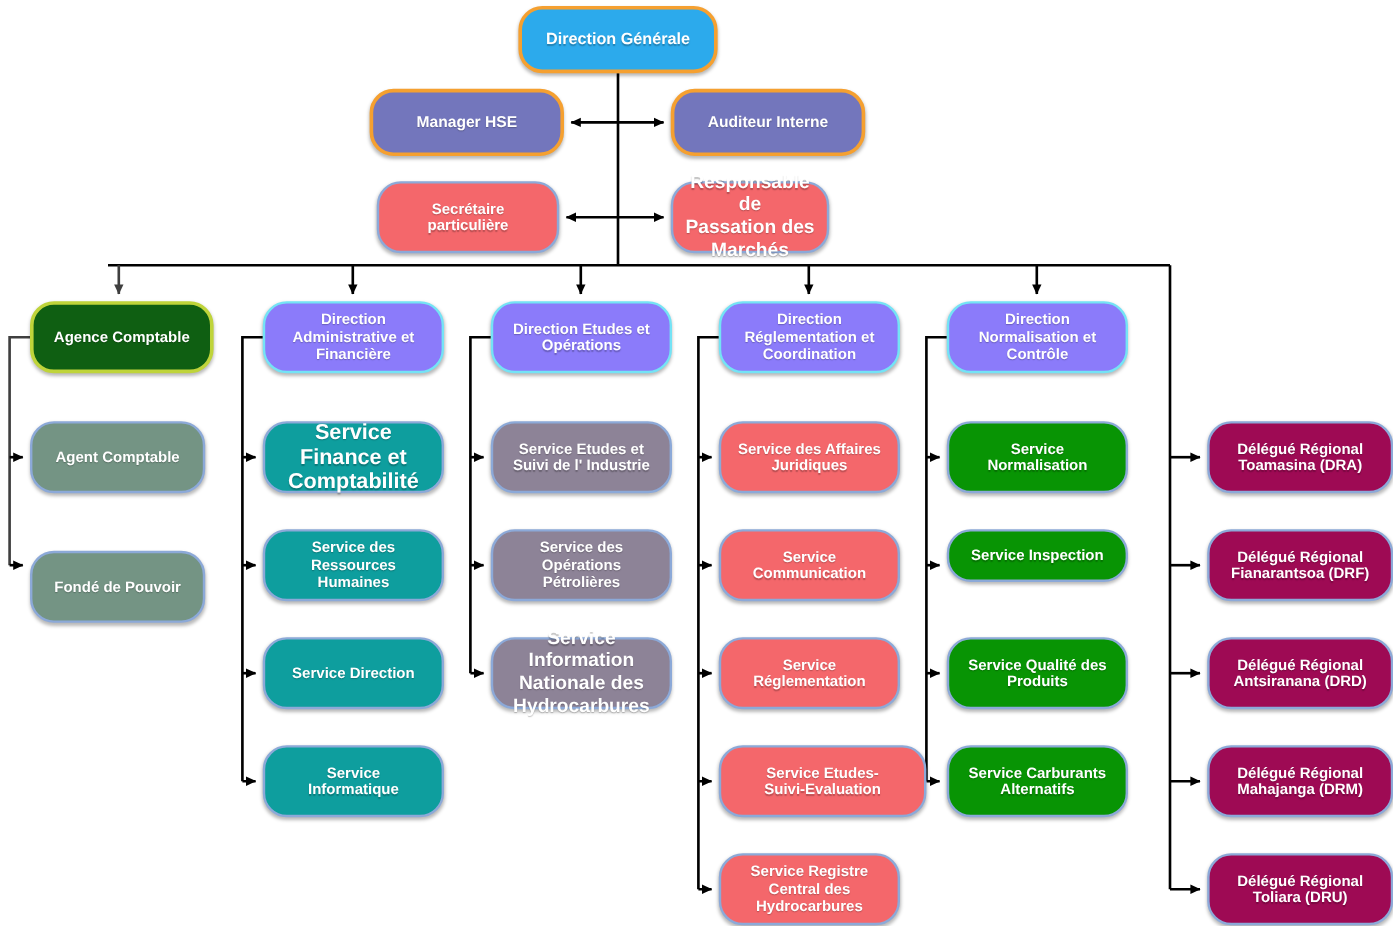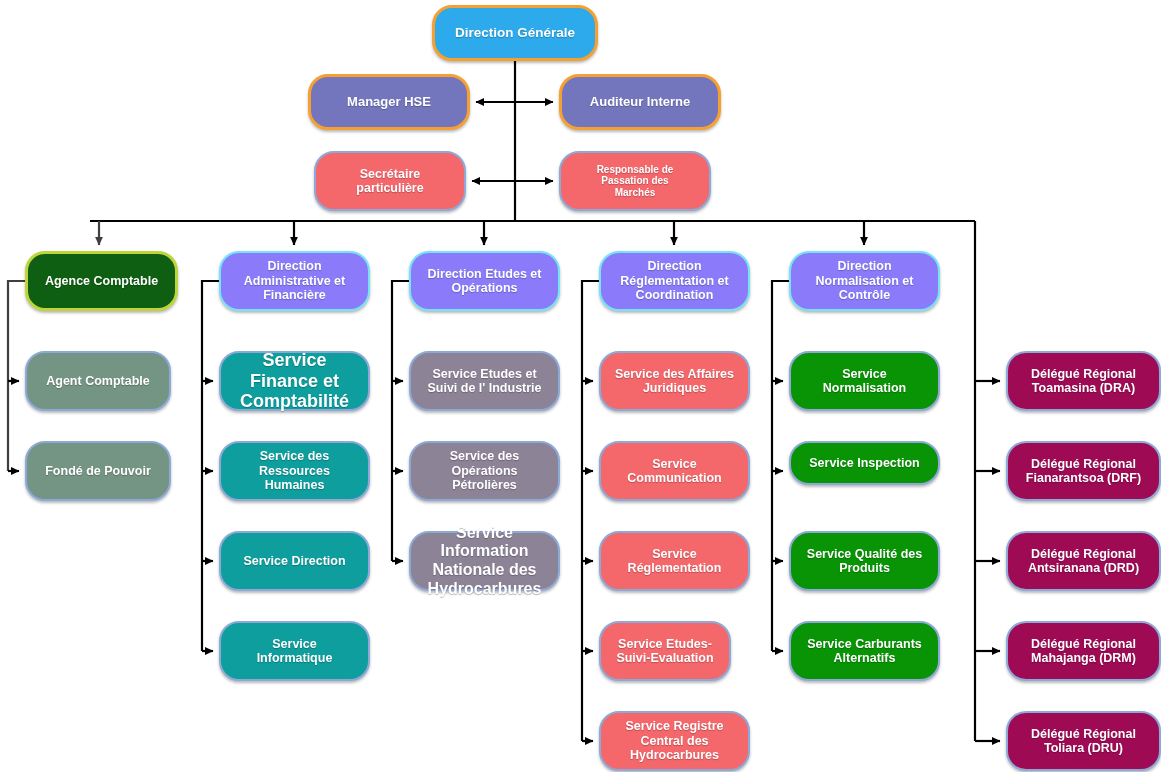--- a/index.html
+++ b/index.html
@@ -136,33 +136,33 @@
 
   <div class="node sk-coral" style="left: 314px; top: 151px; width: 152px; height: 60px; font-size: 12.5px;">
     <span class="lbl">Secrétaire
 particulière</span>
     </div>
 
   <div class="node sk-staff" style="left: 559px; top: 74px; width: 162px; height: 56px; font-size: 13px;">
     <span class="lbl">Auditeur Interne</span>
     </div>
 
-  <div class="node sk-coral" style="left: 559px; top: 151px; width: 152px; height: 60px; font-size: 10px;">
+  <div class="node sk-coral" style="left: 559px; top: 151px; width: 132px; height: 60px; font-size: 16px;">
     <span class="lbl">Responsable de
 Passation des
 Marchés</span>
     </div>
 
   <div class="node sk-agence" style="left: 25px; top: 251px; width: 153px; height: 60px; font-size: 12.5px;">
     <span class="lbl">Agence Comptable</span>
     </div>
   <div class="node sk-sage" style="left: 25px; top: 351px; width: 146px; height: 60px; font-size: 12.5px;">
     <span class="lbl">Agent Comptable</span>
     </div>
-  <div class="node sk-sage" style="left: 25px; top: 441px; width: 146px; height: 60px; font-size: 12.5px;">
+  <div class="node sk-sage" style="left: 25px; top: 459px; width: 146px; height: 60px; font-size: 12.5px;">
     <span class="lbl">Fondé de Pouvoir</span>
     </div>
 
   <div class="node sk-dir" style="left: 219px; top: 251px; width: 151px; height: 60px; font-size: 12.5px;">
     <span class="lbl">Direction
 Administrative et
 Financière</span>
     </div>
   <div class="node sk-teal" style="left: 219px; top: 351px; width: 151px; height: 60px; font-size: 18px;">
     <span class="lbl">Service Finance et
@@ -210,21 +210,21 @@
 Juridiques</span>
     </div>
   <div class="node sk-coral" style="left: 599px; top: 441px; width: 151px; height: 60px; font-size: 12.5px;">
     <span class="lbl">Service
 Communication</span>
     </div>
   <div class="node sk-coral" style="left: 599px; top: 531px; width: 151px; height: 60px; font-size: 12.5px;">
     <span class="lbl">Service
 Réglementation</span>
     </div>
-  <div class="node sk-coral" style="left: 599px; top: 621px; width: 132px; height: 60px; font-size: 12.5px;">
+  <div class="node sk-coral" style="left: 599px; top: 621px; width: 173px; height: 60px; font-size: 12.5px;">
     <span class="lbl">Service Etudes-
 Suivi-Evaluation</span>
     </div>
   <div class="node sk-coral" style="left: 599px; top: 711px; width: 151px; height: 60px; font-size: 12.5px;">
     <span class="lbl">Service Registre
 Central des
 Hydrocarbures</span>
     </div>
 
   <div class="node sk-dir" style="left: 789px; top: 251px; width: 151px; height: 60px; font-size: 12.5px;">

